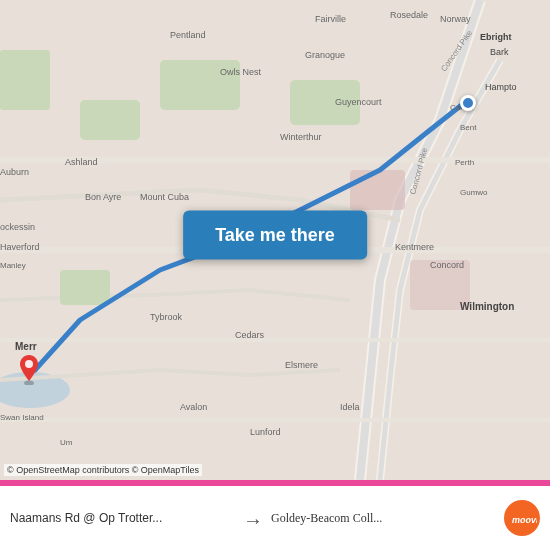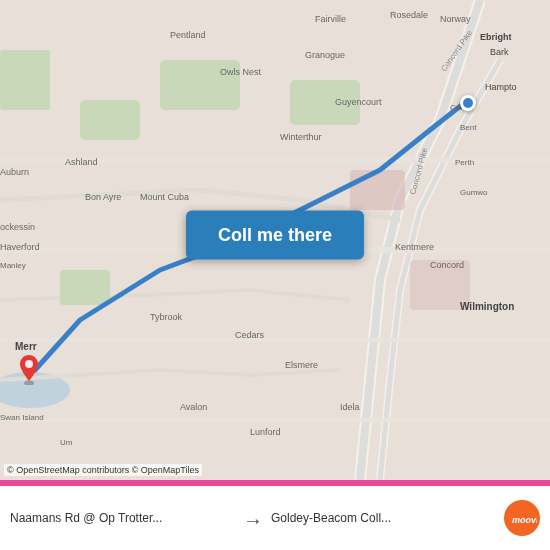--- a/index.html
+++ b/index.html
@@ -82,20 +82,21 @@
       padding: 0 8px;
       color: #555;
       font-size: 20px;
     }
 
     #route-dest {
       flex: 1;
       display: flex;
       flex-direction: column;
       justify-content: flex-end;
+      font-family: Liberation Serif, serif;
     }
 
     #route-dest-text {
       font-size: 12px;
       color: #333;
       font-weight: 500;
     }
 
     #moovit-logo {
       display: flex;
@@ -211,21 +212,21 @@
     <div class="pin-origin" style="top: 95px; left: 460px;"></div>
 
     <div style="position:absolute; top:355px; left:18px; z-index:5;">
       <svg width="22" height="30" viewBox="0 0 22 30">
         <ellipse cx="11" cy="28" rx="5" ry="2.5" fill="rgba(0,0,0,0.25)"></ellipse>
         <path d="M11,0 C6,0 2,4 2,9 C2,15 11,26 11,26 C11,26 20,15 20,9 C20,4 16,0 11,0 Z" fill="#e53935"></path>
         <circle cx="11" cy="9" r="4" fill="white" opacity="0.9"></circle>
       </svg>
     </div>
 
-    <button id="take-me-there-btn">Coll me there</button>
+    <button id="take-me-there-btn">Take me there</button>
 
     <div id="attribution">© OpenStreetMap contributors © OpenMapTiles</div>
   </div>
 
   <div id="bottom-bar">
     <div id="route-origin">
       <span id="route-origin-text">Naamans Rd @ Op Trotter...</span>
     </div>
 
     <div id="arrow-container">

